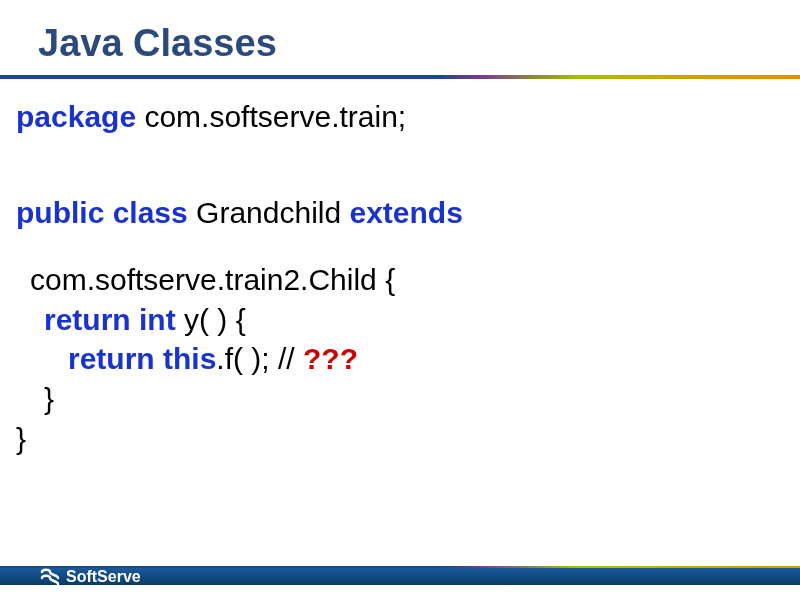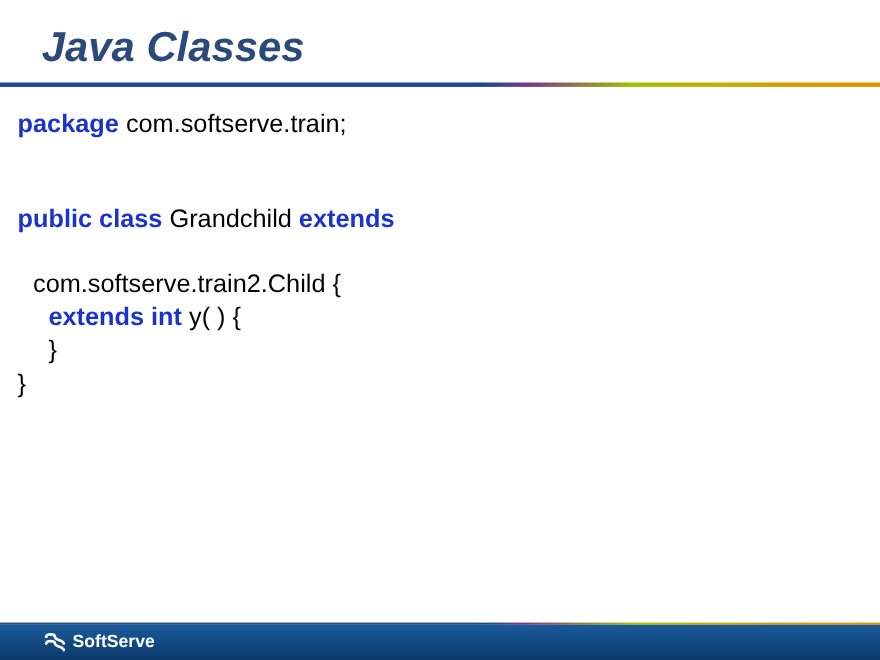--- a/index.html
+++ b/index.html
@@ -7,36 +7,35 @@
   width: 800px;
   height: 600px;
   background: #fff;
   font-family: Verdana, Geneva, sans-serif;
   position: relative;
   overflow: hidden;
 }
 .slide-title {
   color: #2b4a7a;
   font-weight: bold;
-  font-style: italic;
   font-size: 38px;
   padding: 22px 0 10px 38px;
 }
 .divider {
   height: 4px;
   width: 100%;
   background: linear-gradient(to right,
     #1a4a8a 0%, #1a4a8a 55%,
     #7a3a8a 60%, #a0c000 72%,
     #c0b000 80%, #d0a000 88%,
     #e09000 100%);
 }
 .code-block {
   padding: 18px 0 0 16px;
-  font-size: 23px;
+  font-size: 30px;
   line-height: 1.32;
   color: #000;
   font-family: Verdana, Geneva, sans-serif;
 }
 .kw { color: #1a33cc; font-weight: bold; }
 .err { color: #cc0000; font-weight: bold; }
 .indent1 { padding-left: 14px; margin-top: 28px; }
 .indent2 { padding-left: 28px; }
 .indent3 { padding-left: 52px; }
 .blank { height: 28px; }
@@ -50,21 +49,21 @@
 .footer-line {
   height: 2px;
   width: 100%;
   background: linear-gradient(to right,
     #1a4a8a 0%, #1a4a8a 55%,
     #7a3a8a 60%, #a0c000 72%,
     #c0b000 80%, #d0a000 88%,
     #e09000 100%);
 }
 .footer-bar {
-  height: 32px;
+  height: 17px;
   background: linear-gradient(to bottom, #1a5a9a, #0a3a6a);
   display: flex;
   align-items: center;
   padding-left: 40px;
 }
 .logo {
   display: flex;
   align-items: center;
   color: #fff;
   font-weight: bold;
@@ -77,21 +76,22 @@
 
 <h1 class="slide-title">Java Classes</h1>
 <div class="divider"></div>
 
 <div class="code-block">
   <div><span class="kw">package</span><span> com.softserve.train;</span></div>
   <div class="blank"></div>
   <div class="blank"></div>
   <div><span class="kw">public class</span><span> Grandchild </span><span class="kw">extends</span></div>
   <div class="indent1"><span>com.softserve.train2.Child {</span></div>
-  <div class="indent2"><span class="kw">extends int</span><span> y( ) {</span></div>
+  <div class="indent2"><span class="kw">return int</span><span> y( ) {</span></div>
+  <div class="indent3"><span class="kw">return this</span><span>.f( ); // </span><span class="err">???</span></div>
   <div class="indent2"><span>}</span></div>
   <div><span>}</span></div>
 </div>
 
 <div class="footer">
   <div class="footer-line"></div>
   <div class="footer-bar">
     <div class="logo">
       <svg width="20" height="18" viewBox="0 0 20 18">
         <path d="M2 4 C2 1, 10 1, 10 4 C10 7, 18 7, 18 10" stroke="#fff" stroke-width="2.5" fill="none" stroke-linecap="round"></path>

